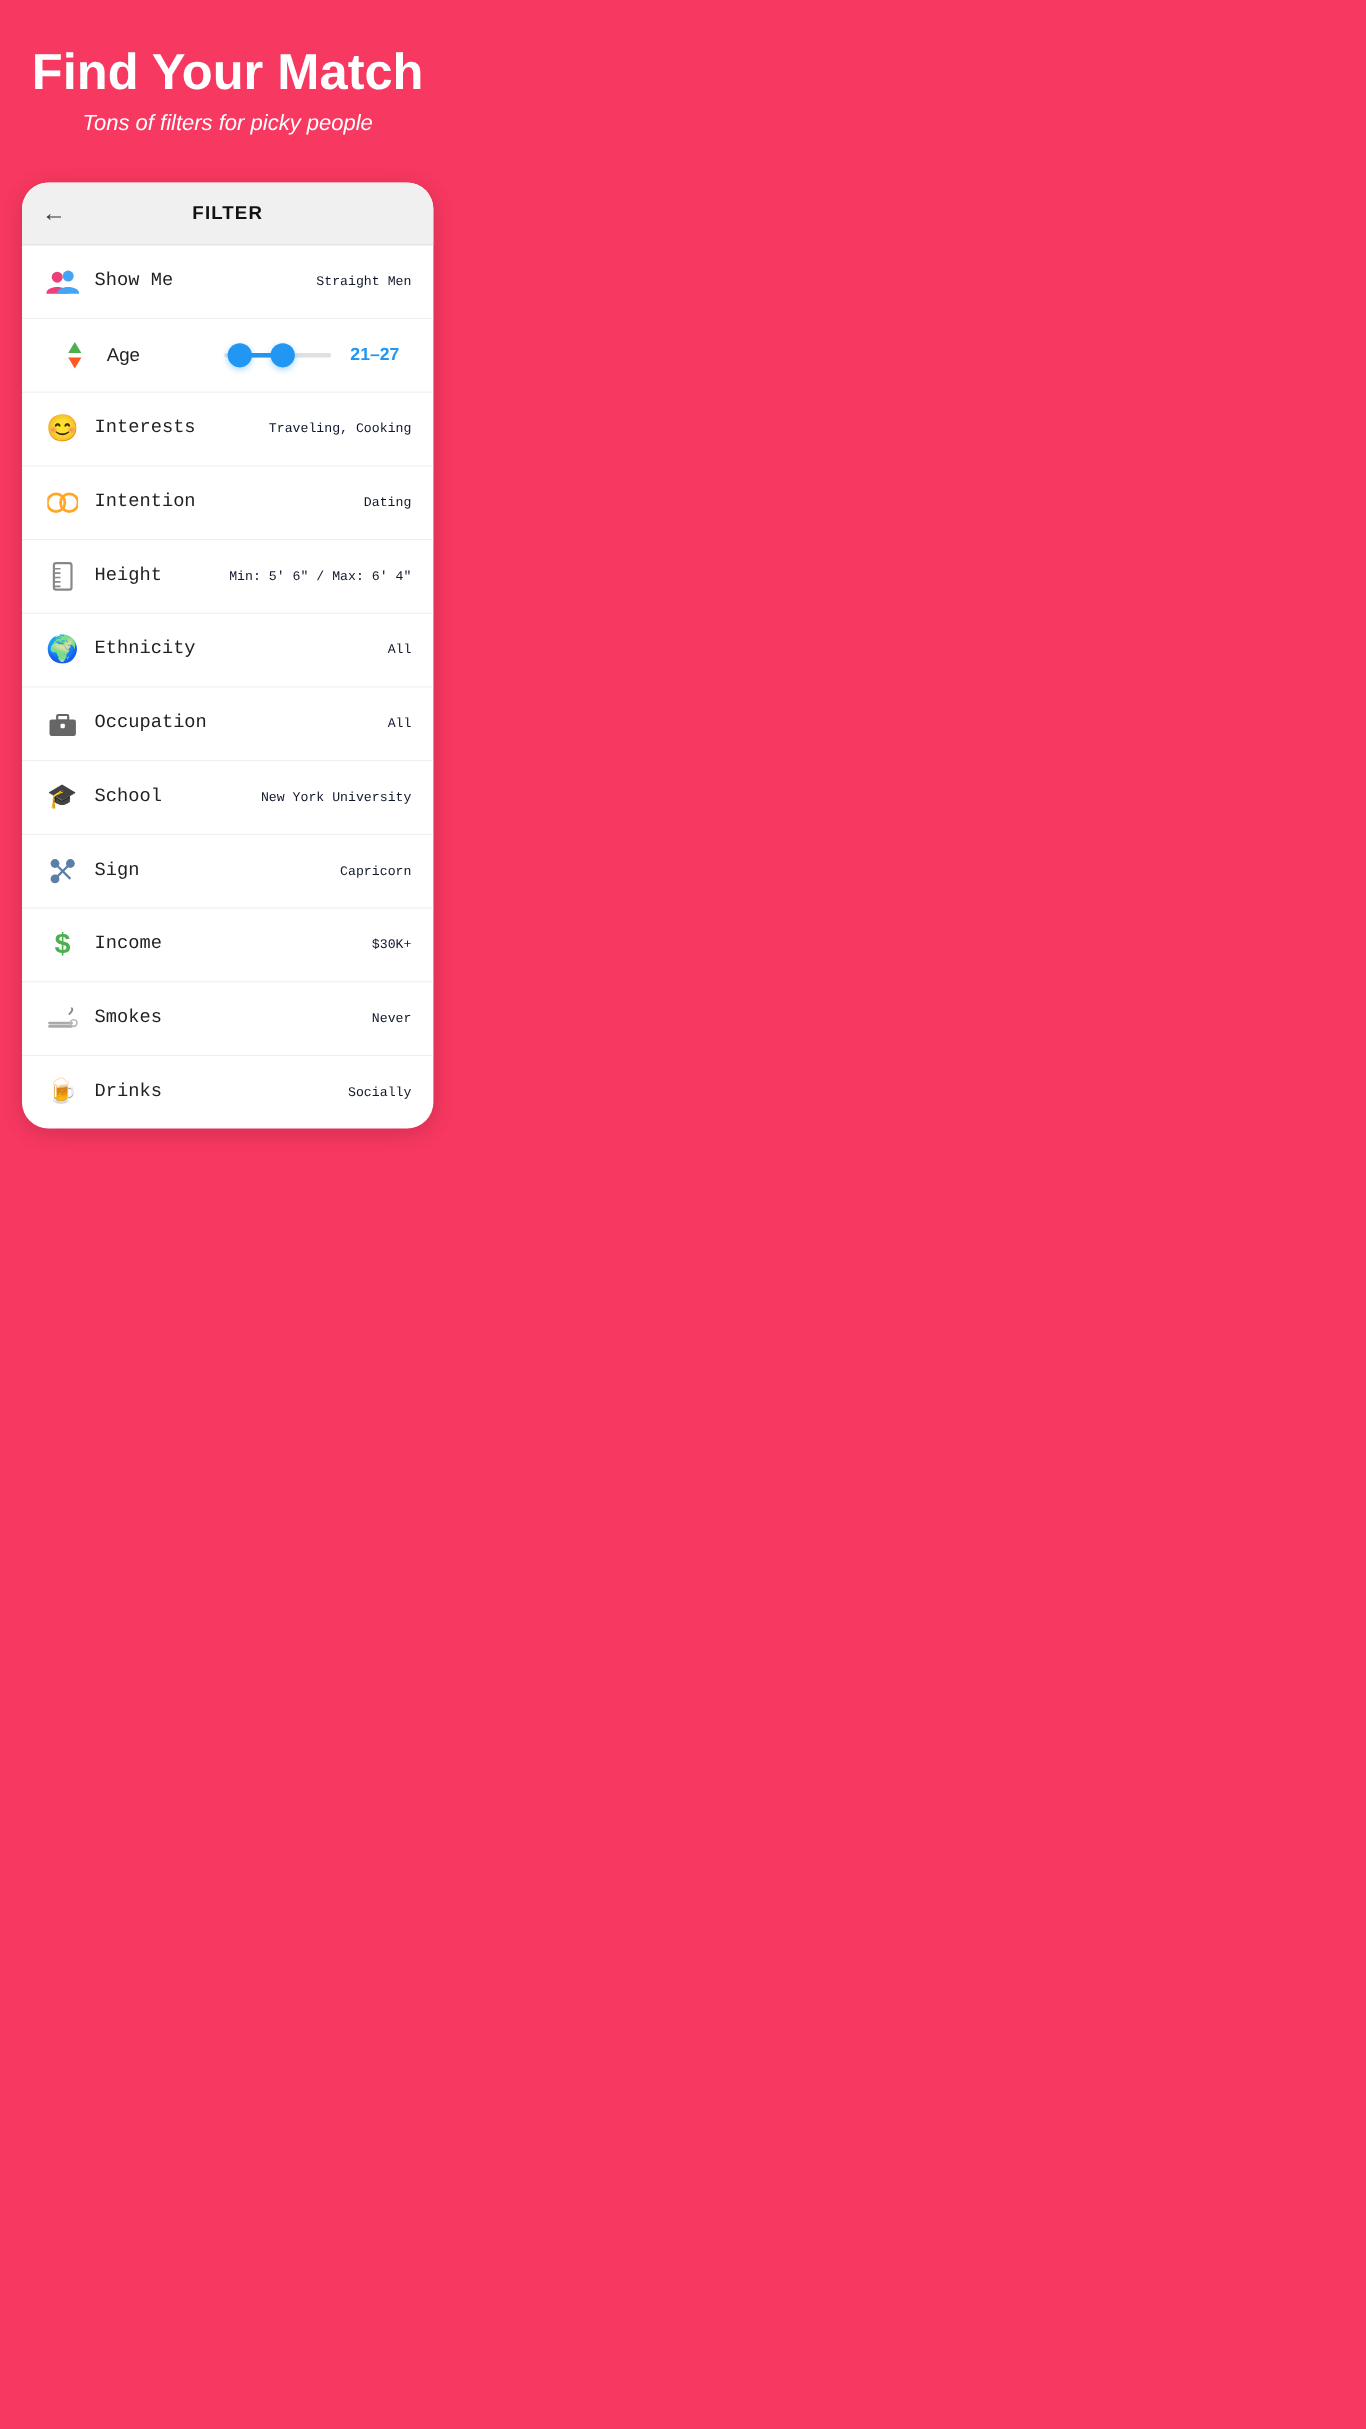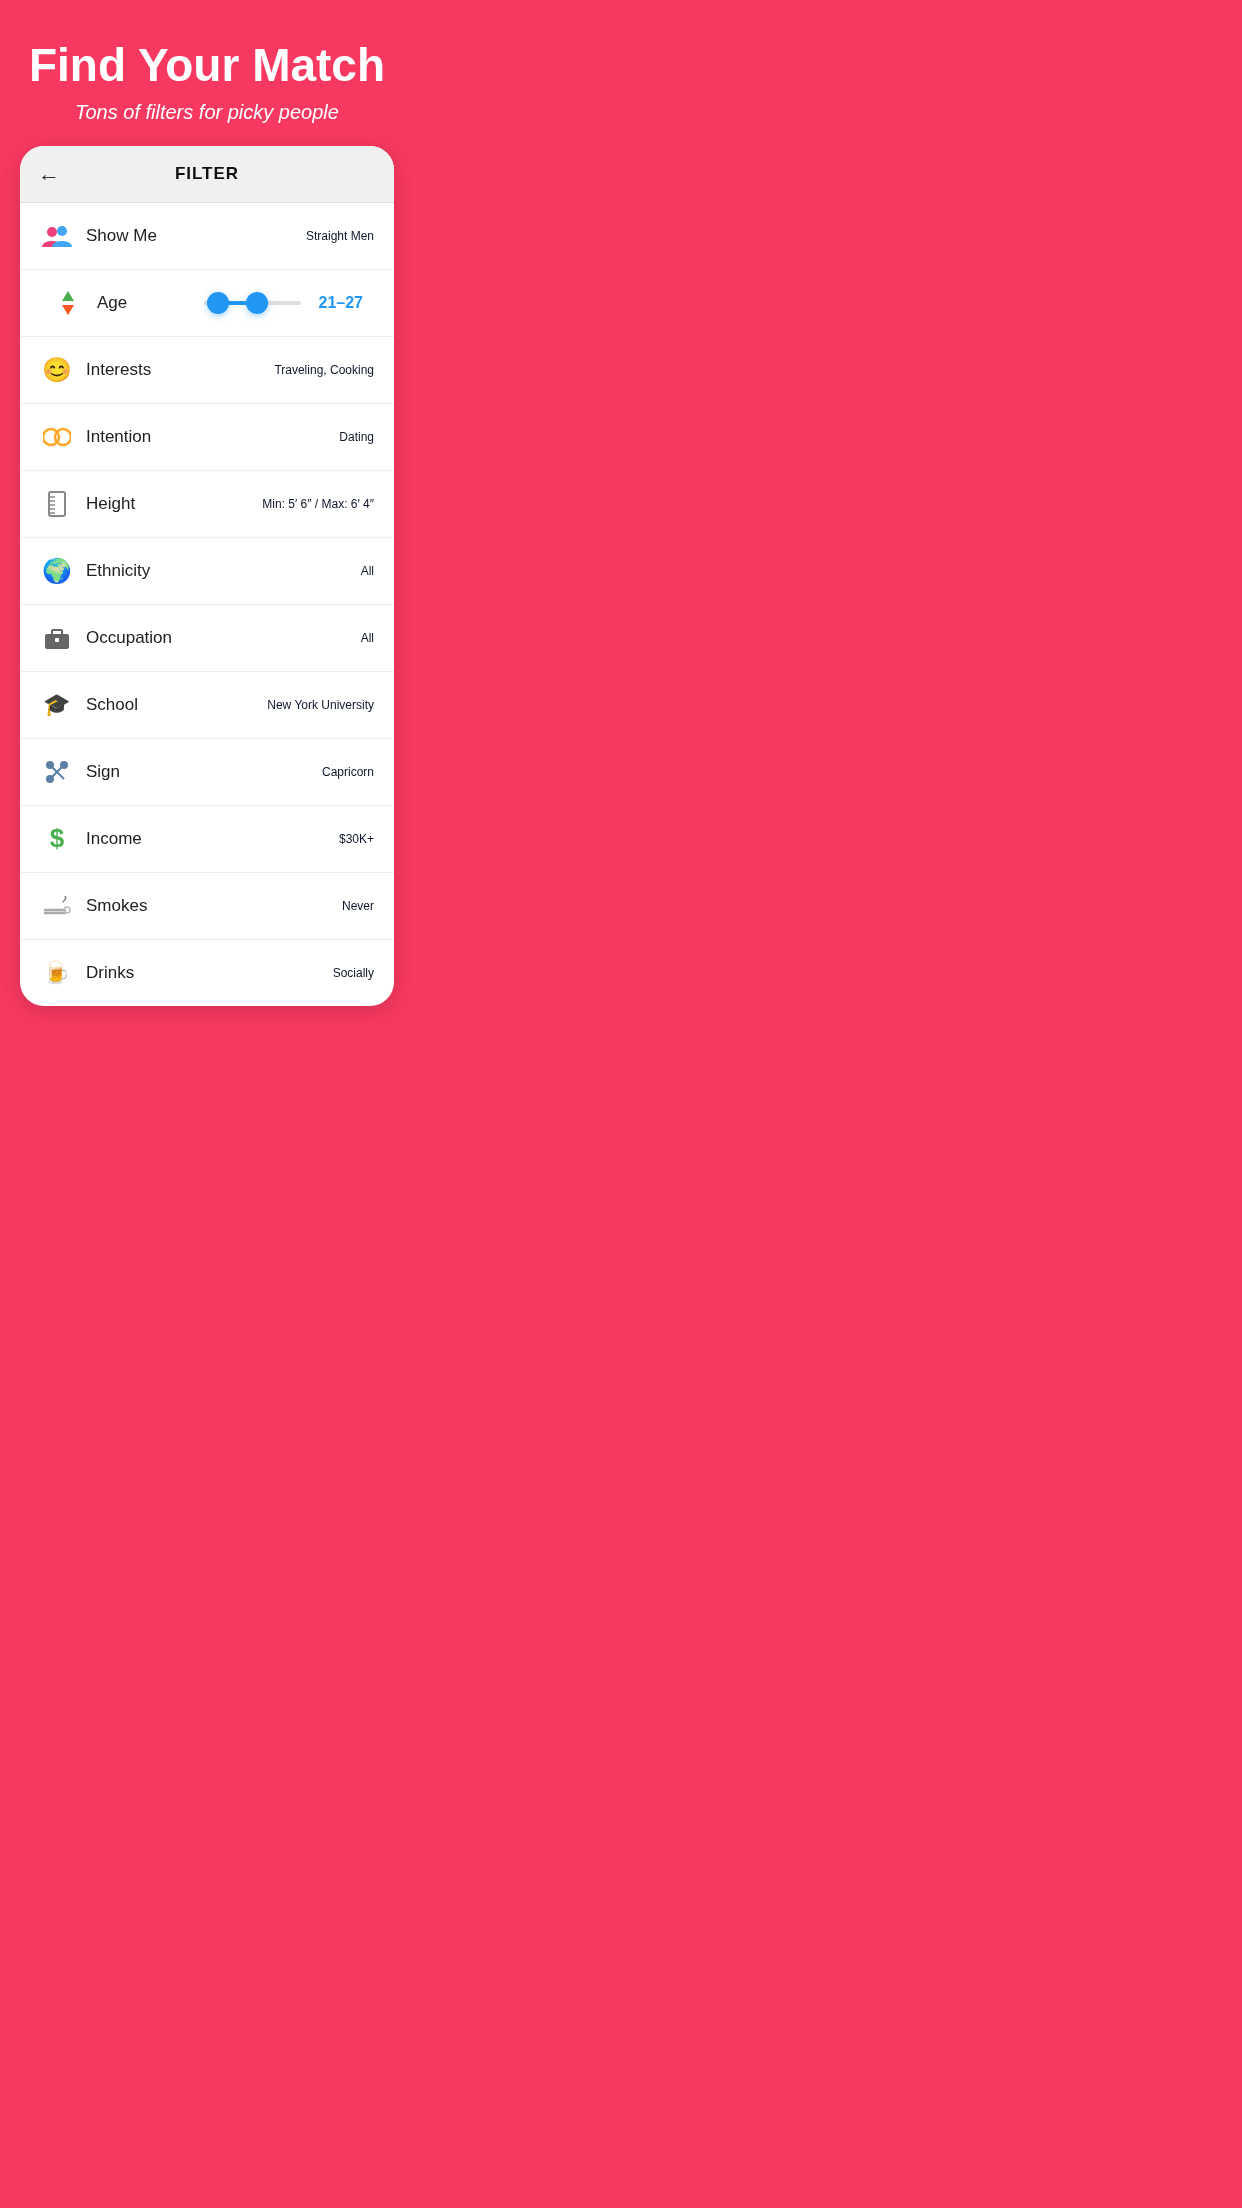--- a/index.html
+++ b/index.html
@@ -23,21 +23,21 @@
       text-align: center;
       line-height: 1.1;
       margin-bottom: 10px;
     }
 
     .hero-subtitle {
       color: #ffffff;
       font-size: 20px;
       font-style: italic;
       text-align: center;
-      margin-bottom: 22px;
+      margin-bottom: 42px;
       font-weight: 400;
     }
 
     .card {
       background: #ffffff;
       border-radius: 24px;
       width: 100%;
       overflow: hidden;
       box-shadow: 0 4px 20px rgba(0,0,0,0.15);
     }
@@ -71,20 +71,21 @@
     .filter-list {
       list-style: none;
     }
 
     .filter-item {
       display: flex;
       align-items: center;
       padding: 16px 20px;
       border-bottom: 1px solid #eeeeee;
       min-height: 62px;
+      font-family: Liberation Mono, monospace;
     }
 
     .filter-item:last-child {
       border-bottom: none;
     }
 
     .filter-icon {
       width: 34px;
       height: 34px;
       display: flex;

